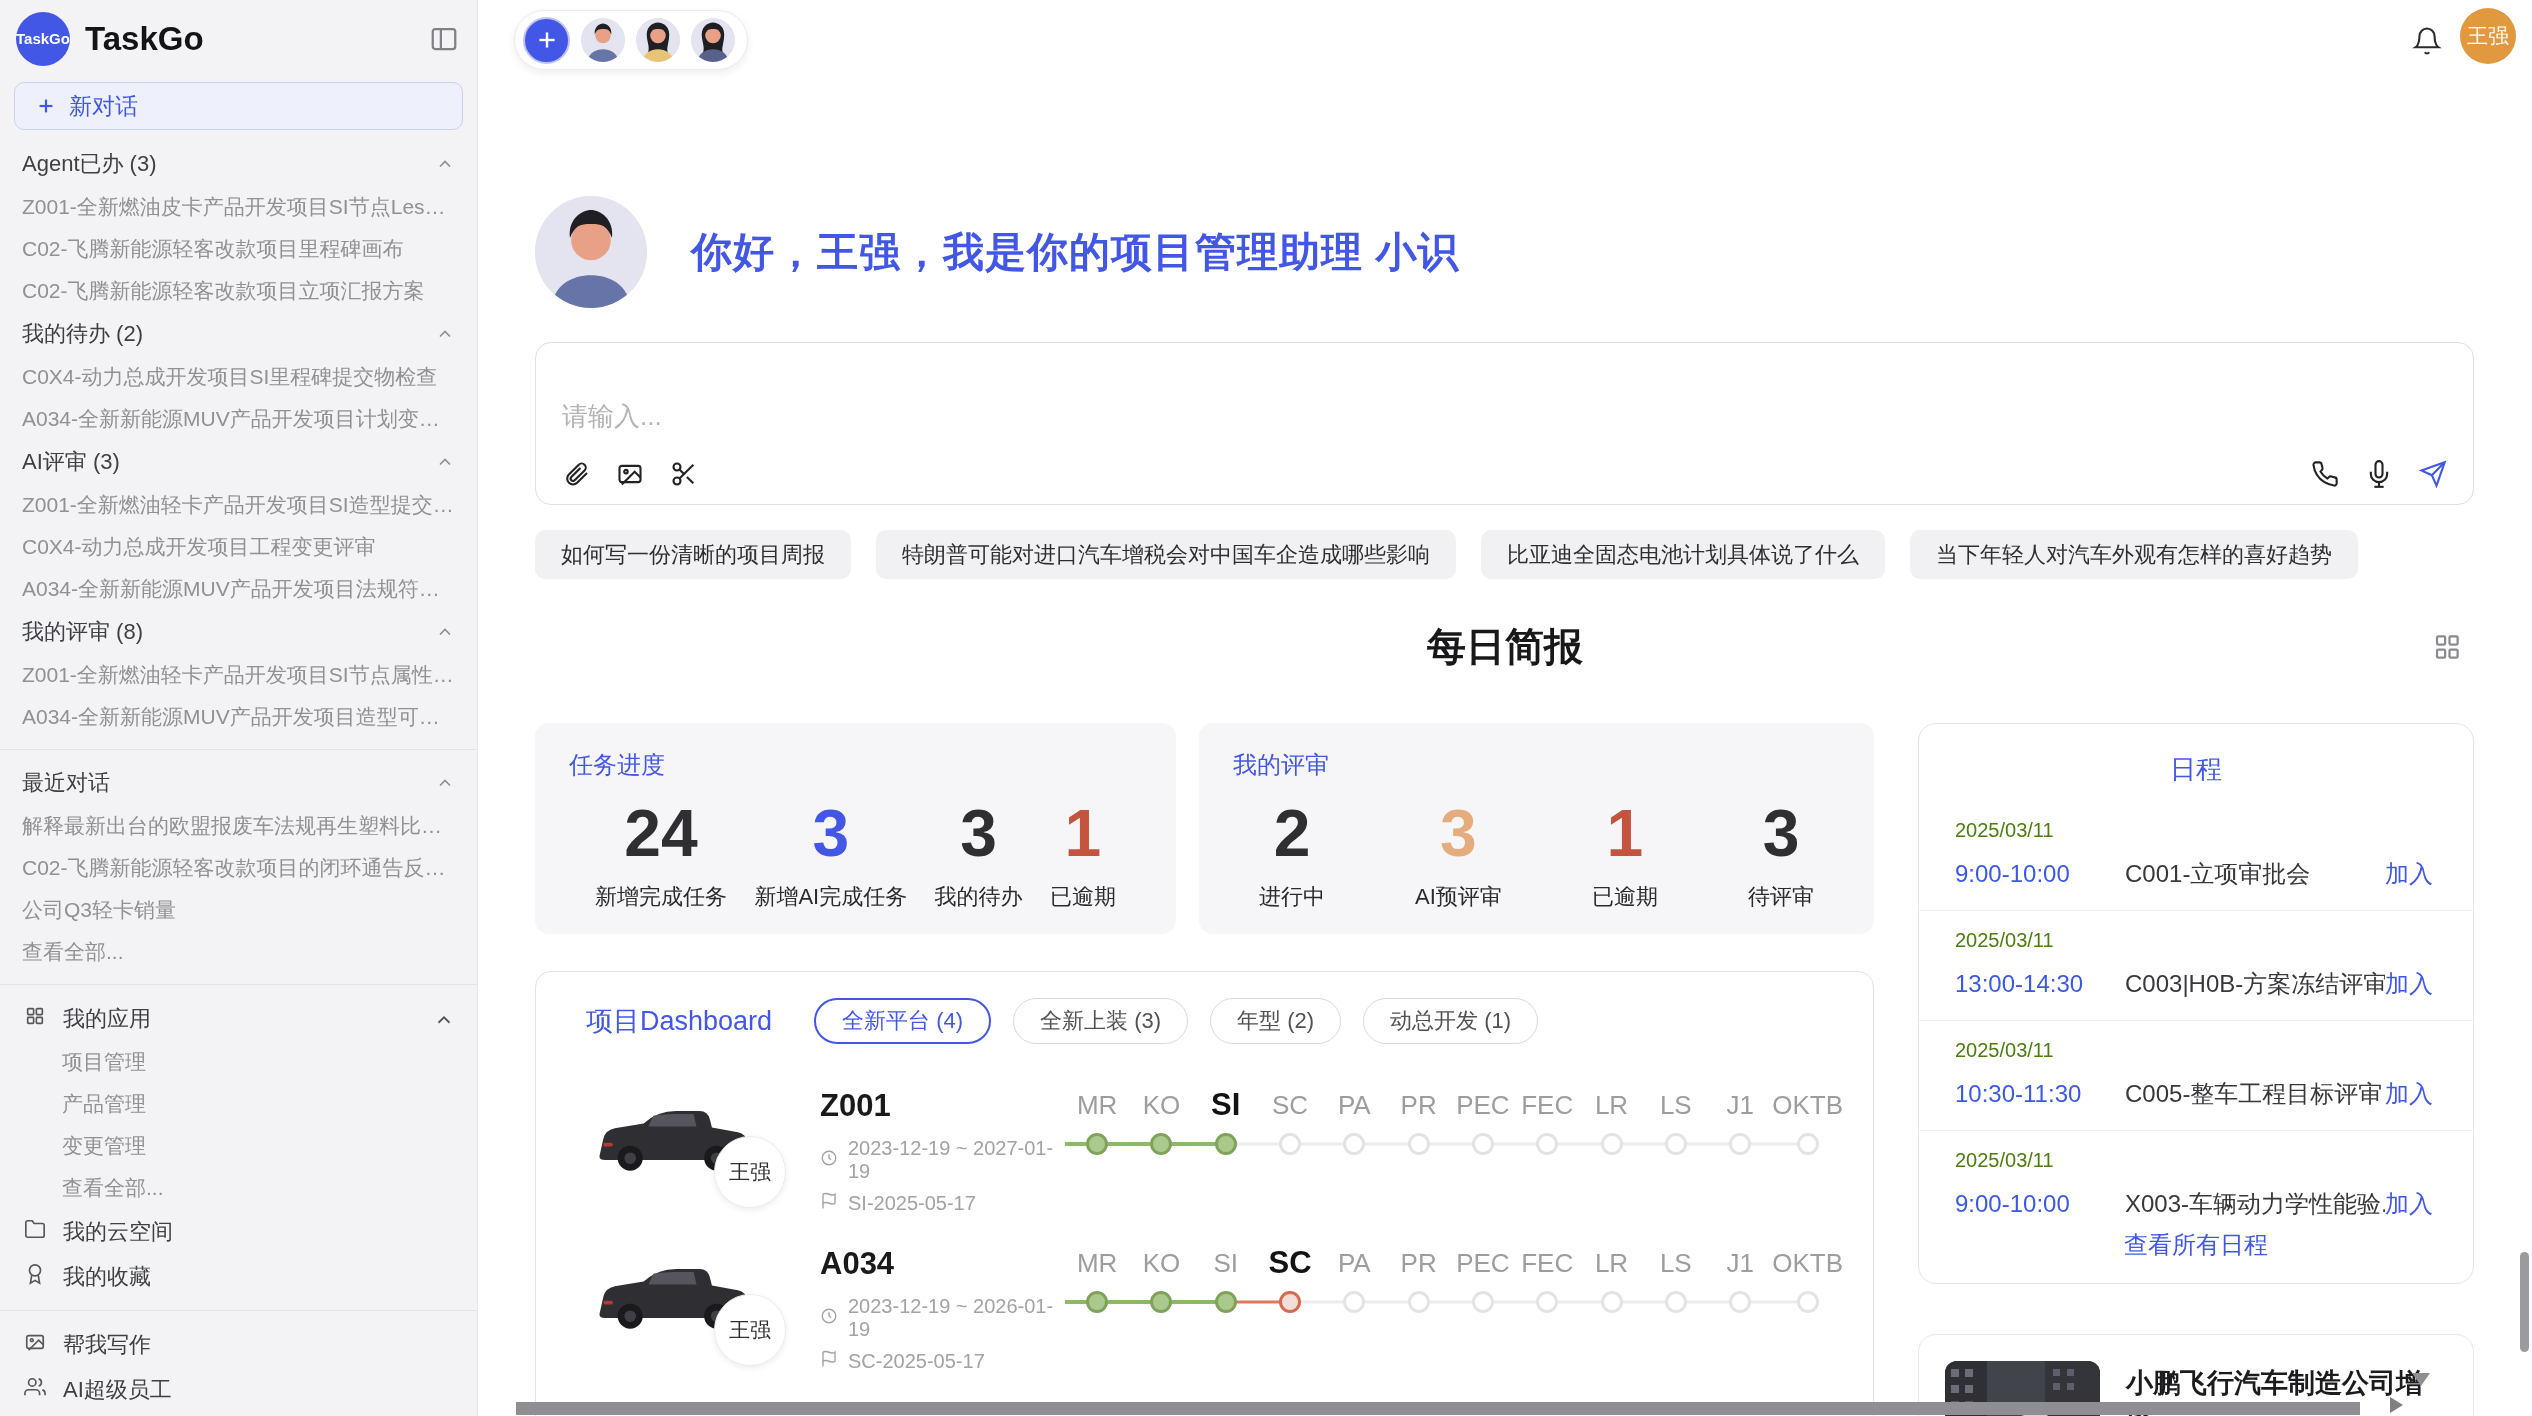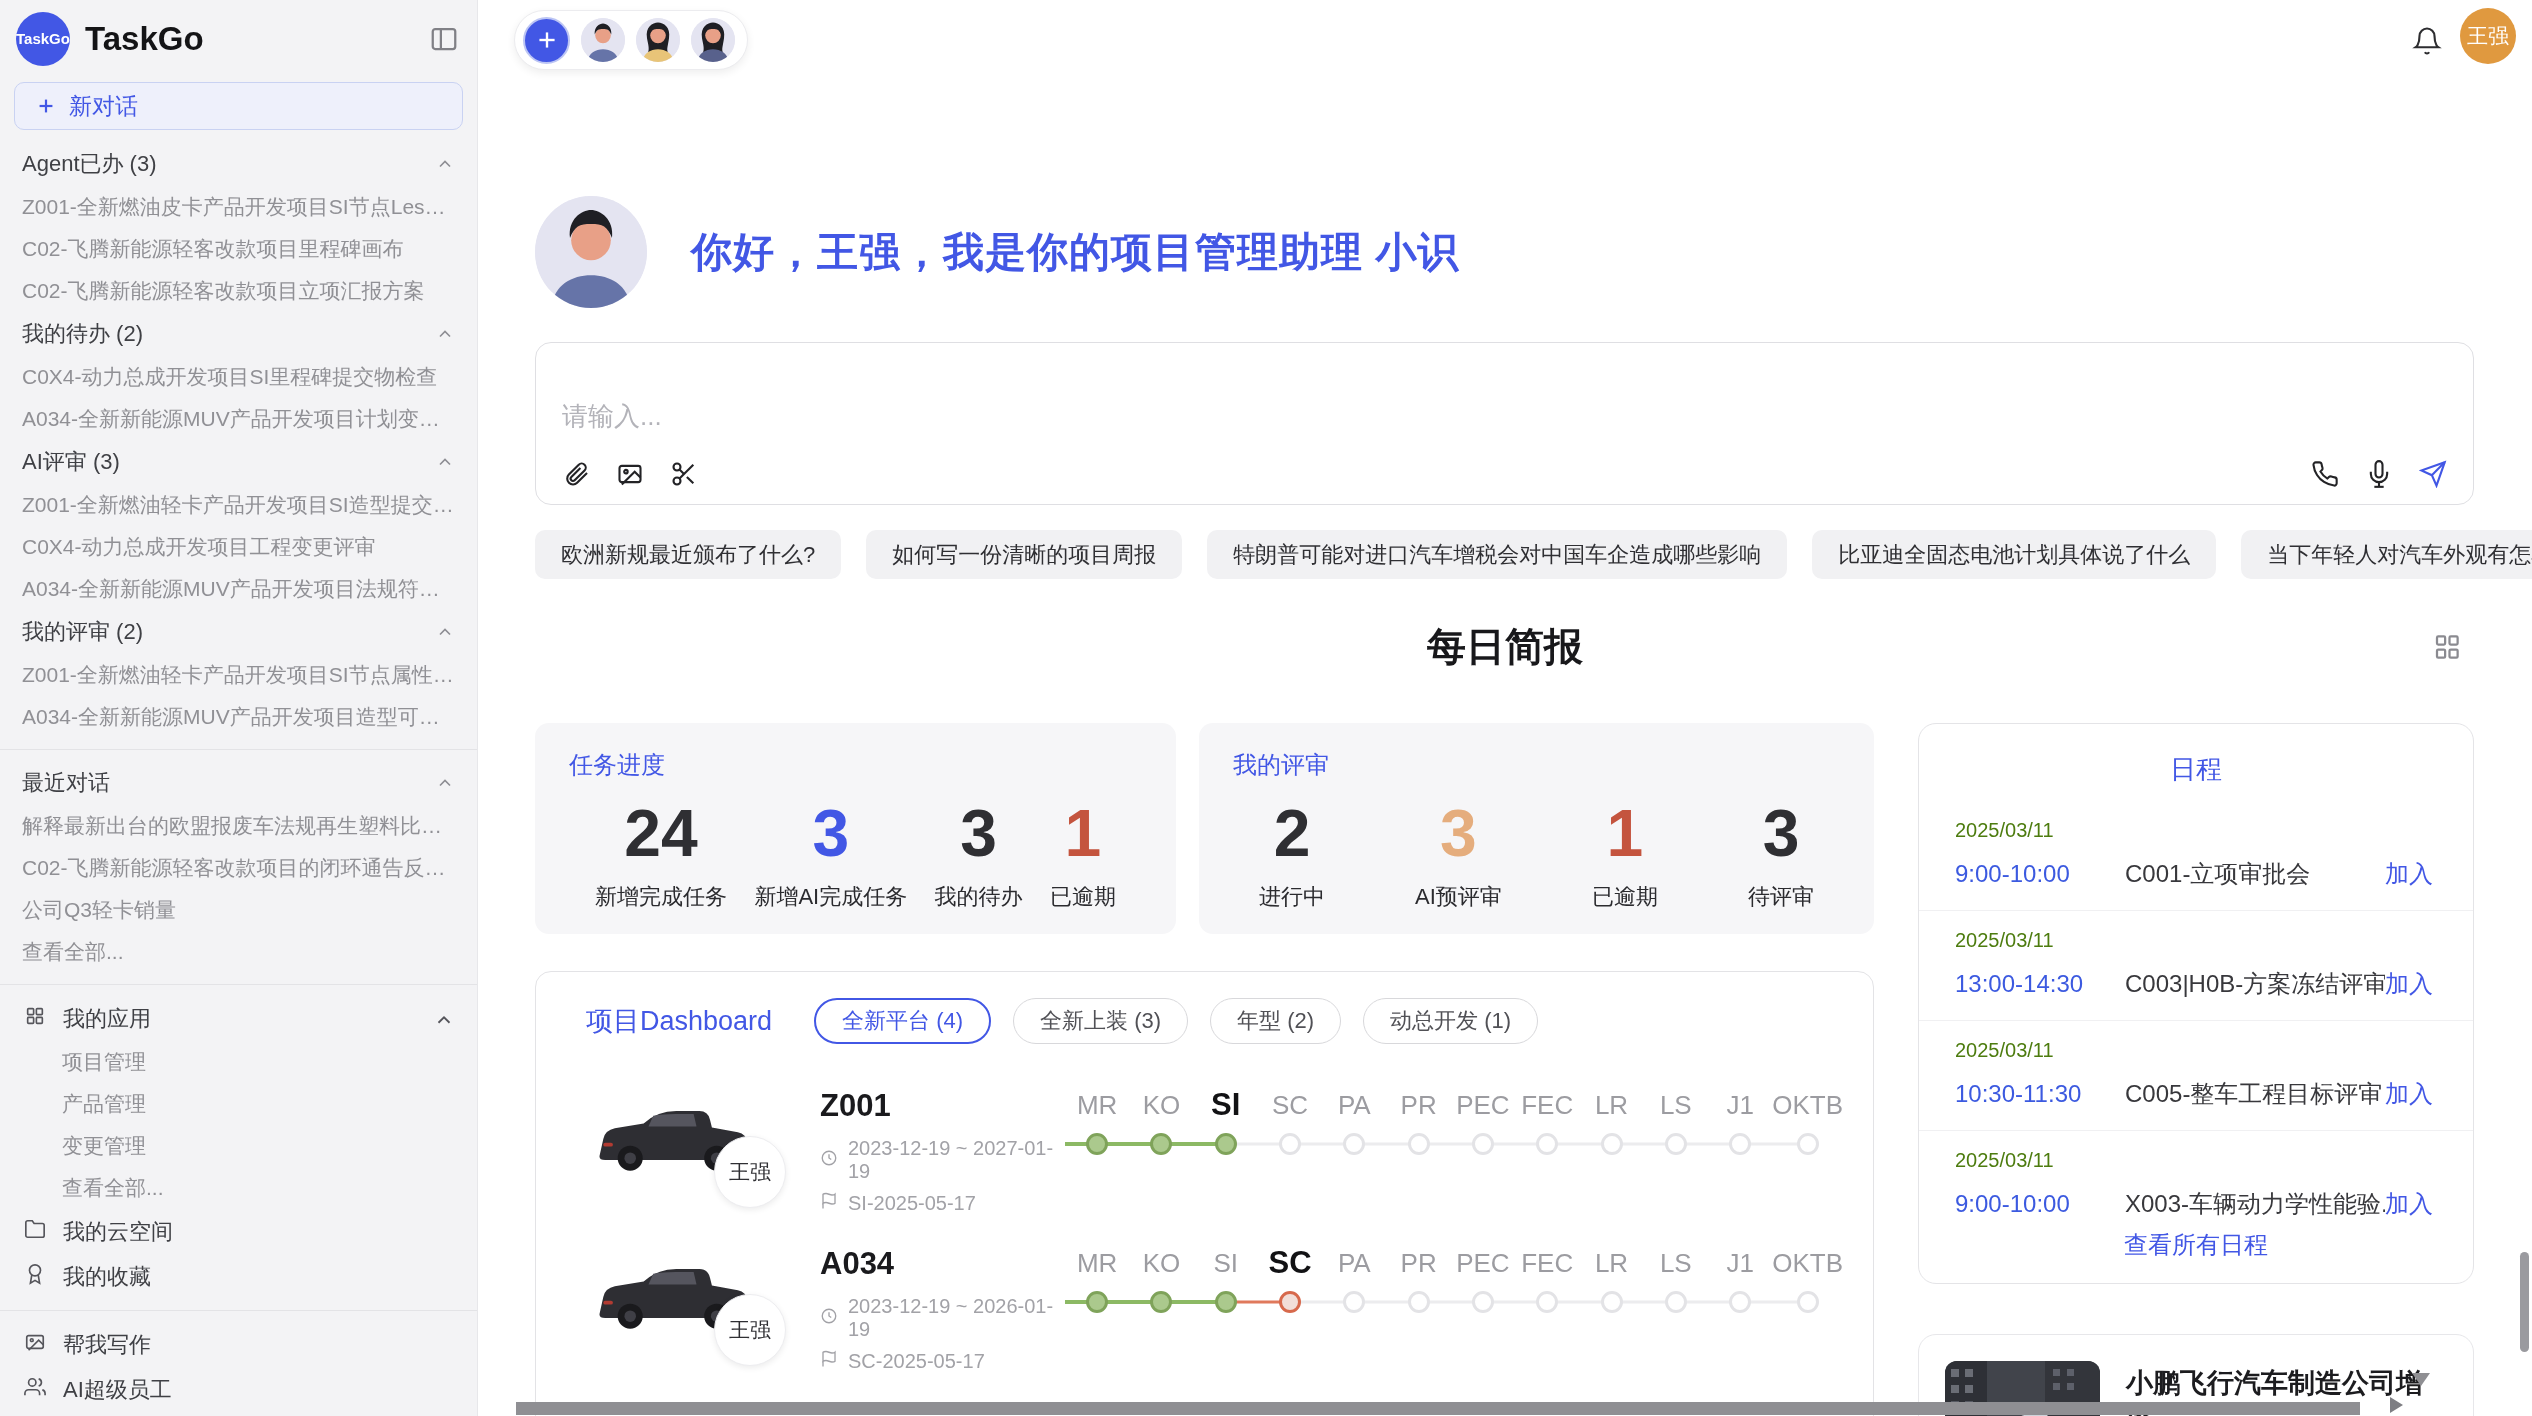--- a/index.html
+++ b/index.html
@@ -192,21 +192,21 @@
       <div class="nav-header">
         <span>AI评审 (3)</span>
         <span class="chev"><svg viewBox="0 0 24 24" fill="none" stroke="currentColor" stroke-width="2">
             <polyline points="6 15 12 9 18 15"></polyline>
           </svg></span>
       </div>
       <div class="nav-item" title="Z001-全新燃油轻卡产品开发项目SI造型提交物评审">Z001-全新燃油轻卡产品开发项目SI造型提交物评审</div>
       <div class="nav-item" title="C0X4-动力总成开发项目工程变更评审">C0X4-动力总成开发项目工程变更评审</div>
       <div class="nav-item" title="A034-全新新能源MUV产品开发项目法规符合性评审">A034-全新新能源MUV产品开发项目法规符合性评审</div>
       <div class="nav-header">
-        <span>我的评审 (2)</span>
+        <span>我的评审 (8)</span>
         <span class="chev"><svg viewBox="0 0 24 24" fill="none" stroke="currentColor" stroke-width="2">
             <polyline points="6 15 12 9 18 15"></polyline>
           </svg></span>
       </div>
       <div class="nav-item" title="Z001-全新燃油轻卡产品开发项目SI节点属性5D文件评审">Z001-全新燃油轻卡产品开发项目SI节点属性5D文件评审</div>
       <div class="nav-item" title="A034-全新新能源MUV产品开发项目造型可行性评审">A034-全新新能源MUV产品开发项目造型可行性评审</div>
       <div class="side-divider"></div>
       <div class="nav-header">
         <span>最近对话</span>
         <span class="chev"><svg viewBox="0 0 24 24" fill="none" stroke="currentColor" stroke-width="2">
@@ -358,21 +358,20 @@
           <line x1="8" y1="23" x2="16" y2="23"></line>
         </svg>
       <svg class="send-icon" viewBox="0 0 24 24" fill="none" stroke="currentColor" stroke-width="1.8">
           <path d="M22 2L11 13"></path>
           <path d="M22 2l-7 20-4-9-9-4 20-7z"></path>
         </svg>
     </div>
   </div>
 
   <div class="chips" id="chips">
-      <div class="chip">欧洲新规最近颁布了什么?</div>
       <div class="chip">如何写一份清晰的项目周报</div>
       <div class="chip">特朗普可能对进口汽车增税会对中国车企造成哪些影响</div>
       <div class="chip">比亚迪全固态电池计划具体说了什么</div>
       <div class="chip">当下年轻人对汽车外观有怎样的喜好趋势</div>
     </div>
 
   <div class="briefing-title">每日简报</div>
   <div class="briefing-grid">
     <svg viewBox="0 0 24 24" fill="none" stroke="currentColor" stroke-width="1.8">
         <rect x="4" y="3.5" width="6.5" height="6.5" rx="1"></rect>

